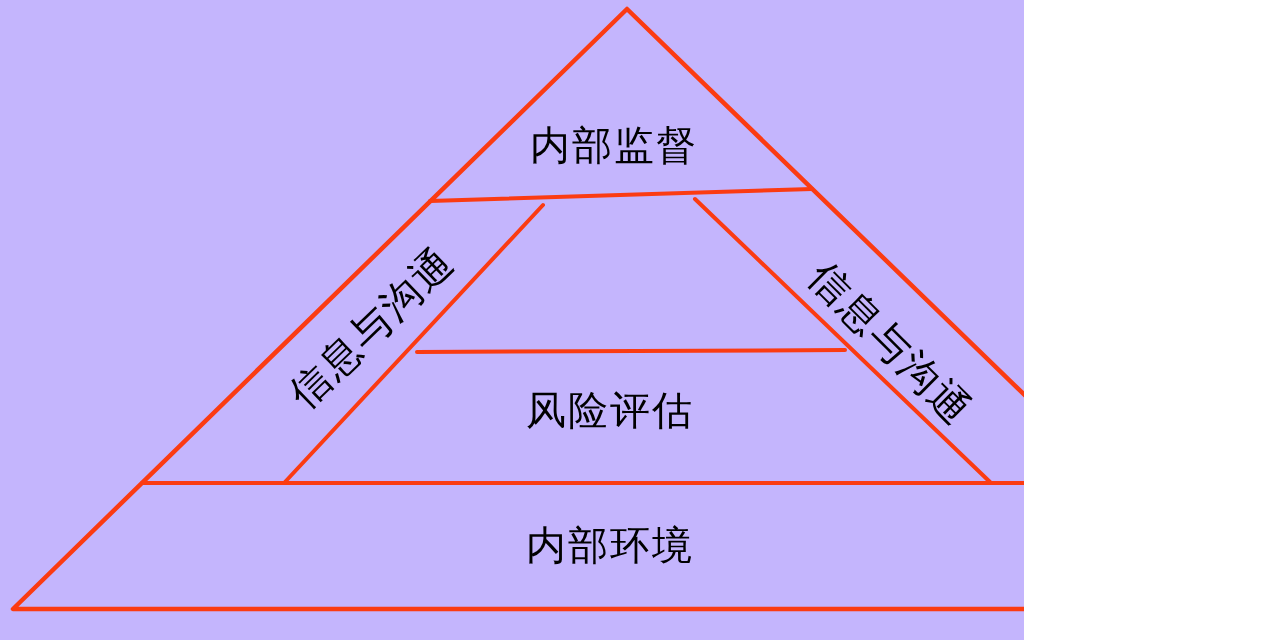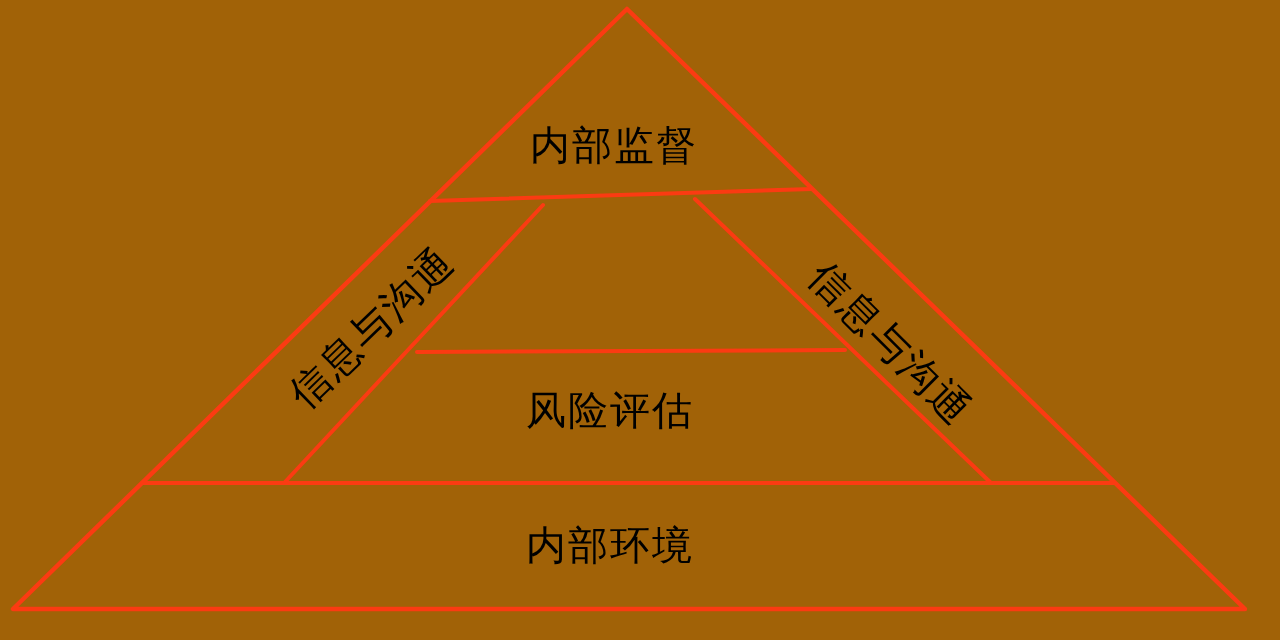--- a/index.html
+++ b/index.html
@@ -2,23 +2,23 @@
 <html><head>
 <meta charset="utf-8">
 <style>
   html, body {
     margin: 0;
     padding: 0;
     background: #ffffff;
   }
   .stage {
     position: relative;
-    width: 1280px;
+    width: 1024px;
     height: 640px;
-    background: #a16207;
+    background: #c4b5fd;
     overflow: hidden;
     font-family: "Liberation Serif", serif;
   }
   .lines-svg {
     position: absolute;
     left: 0;
     top: 0;
     width: 1280px;
     height: 640px;
   }

